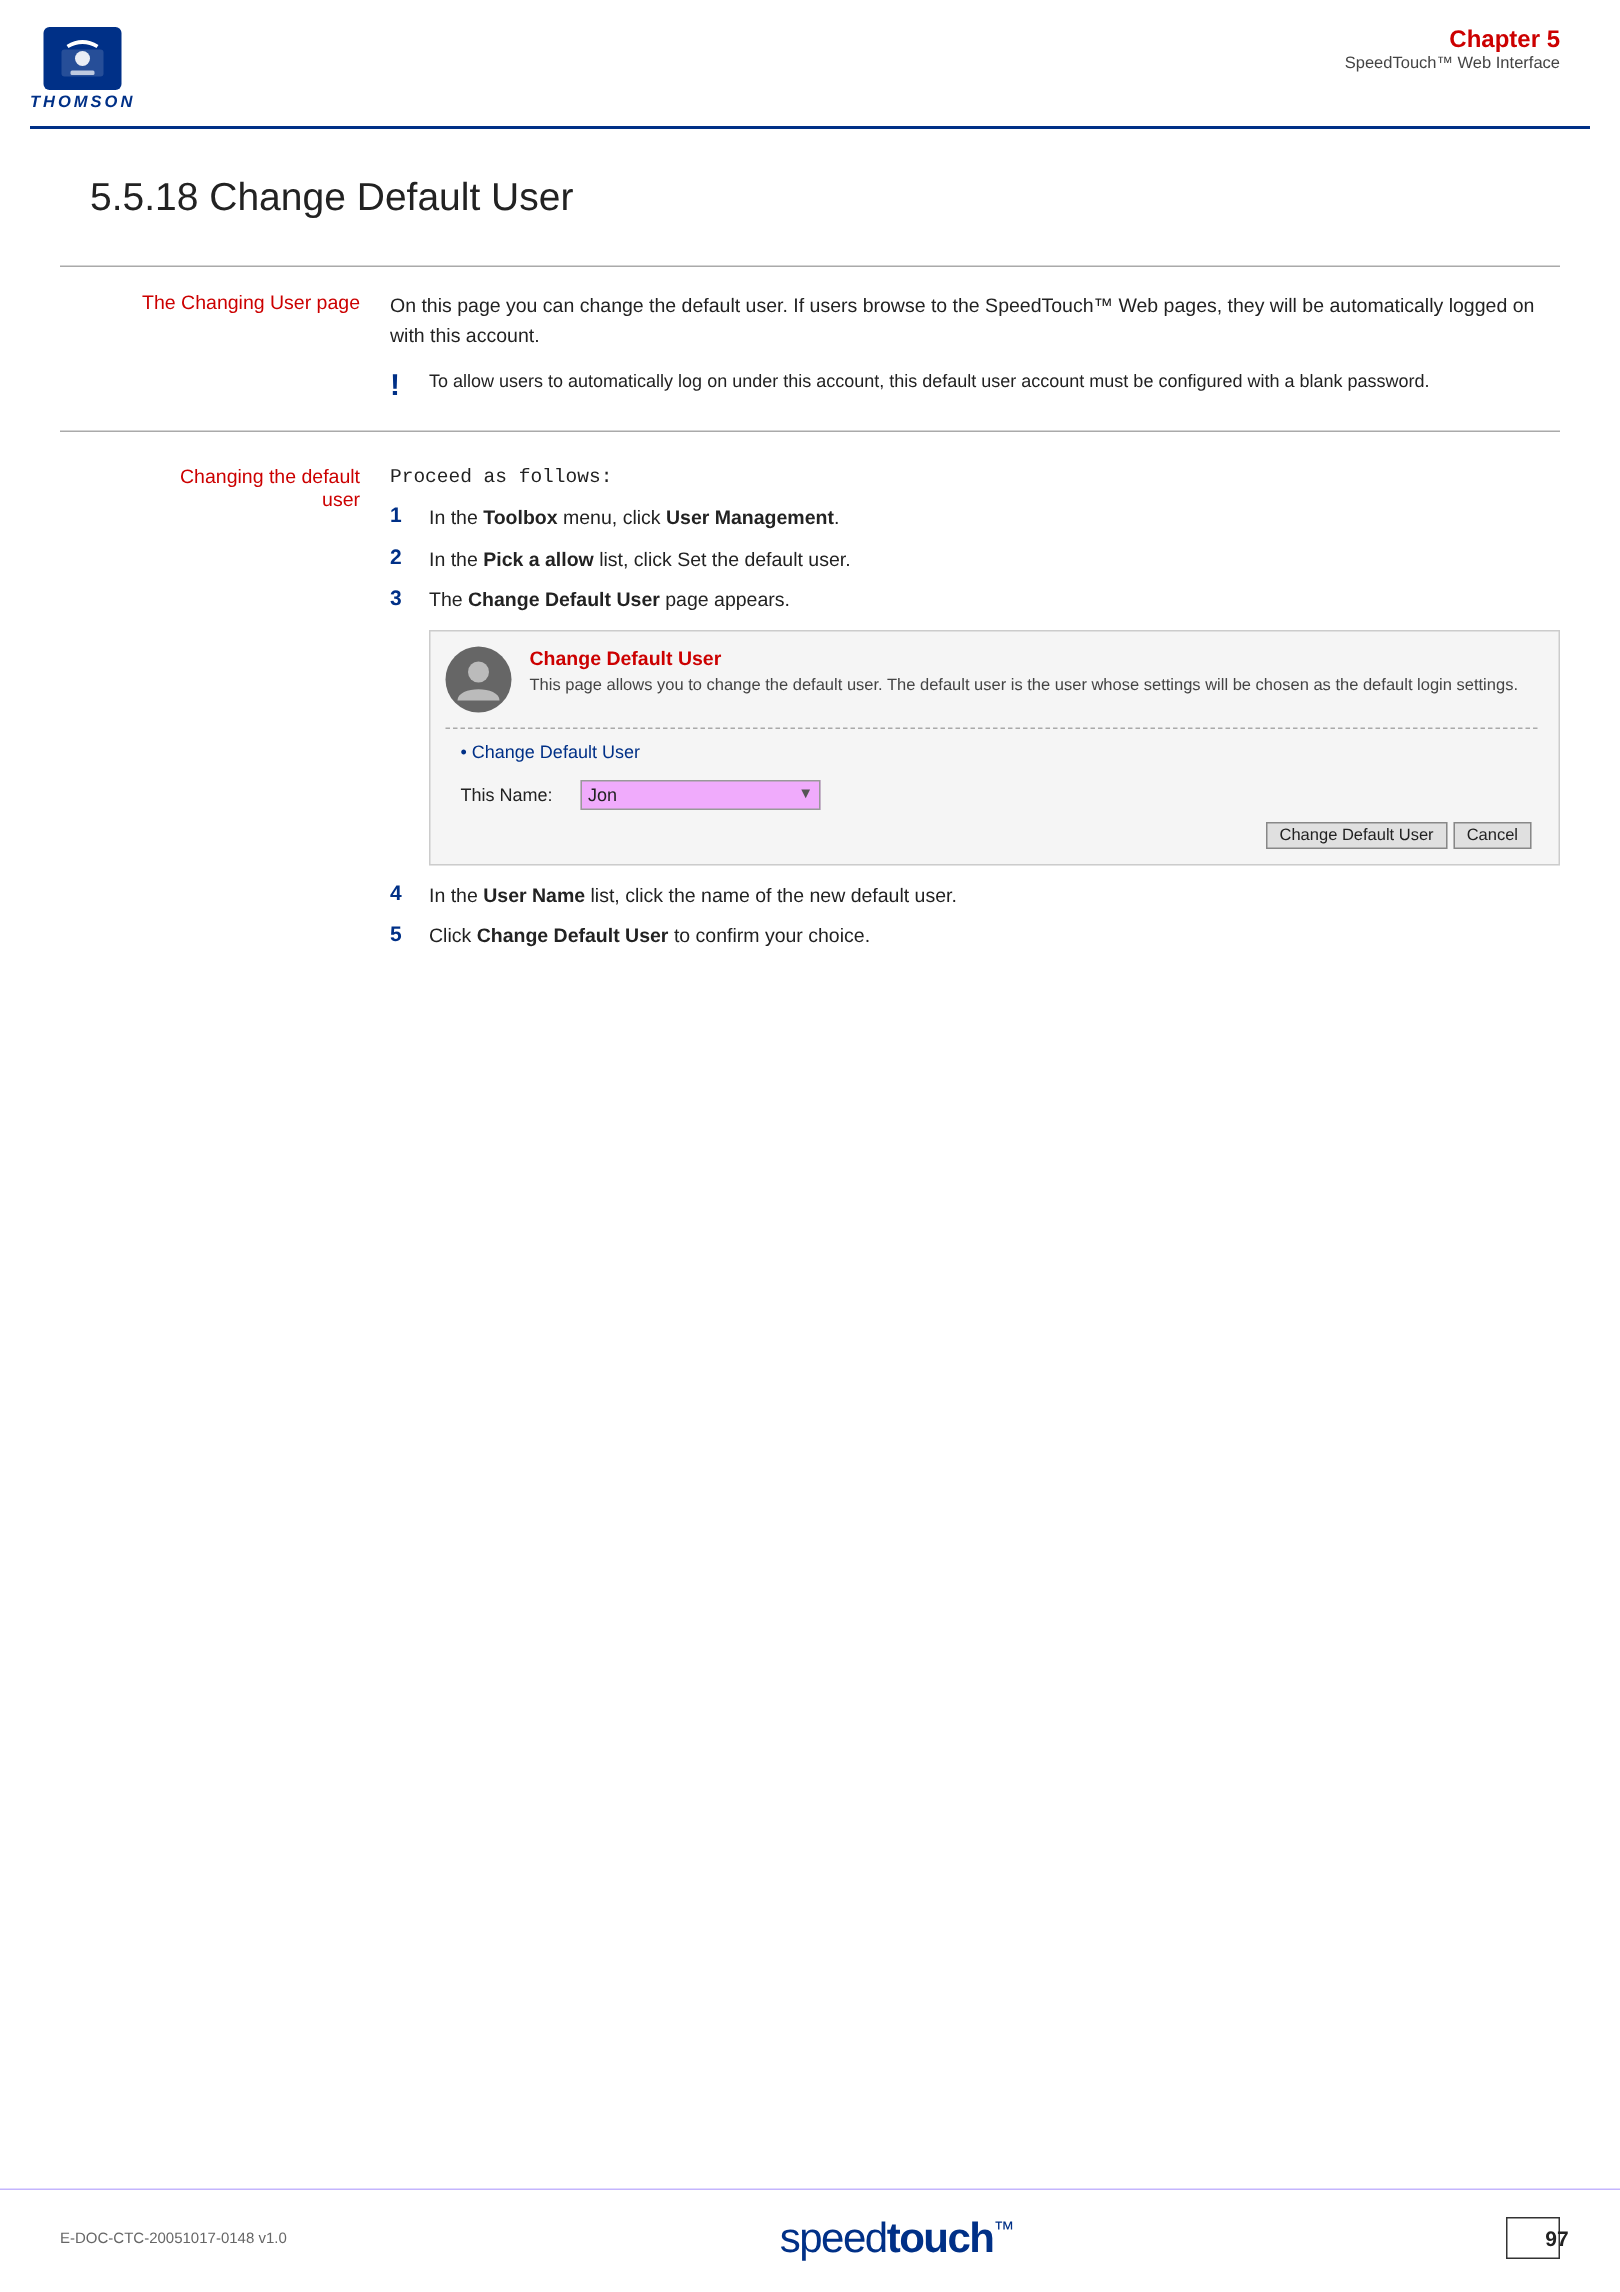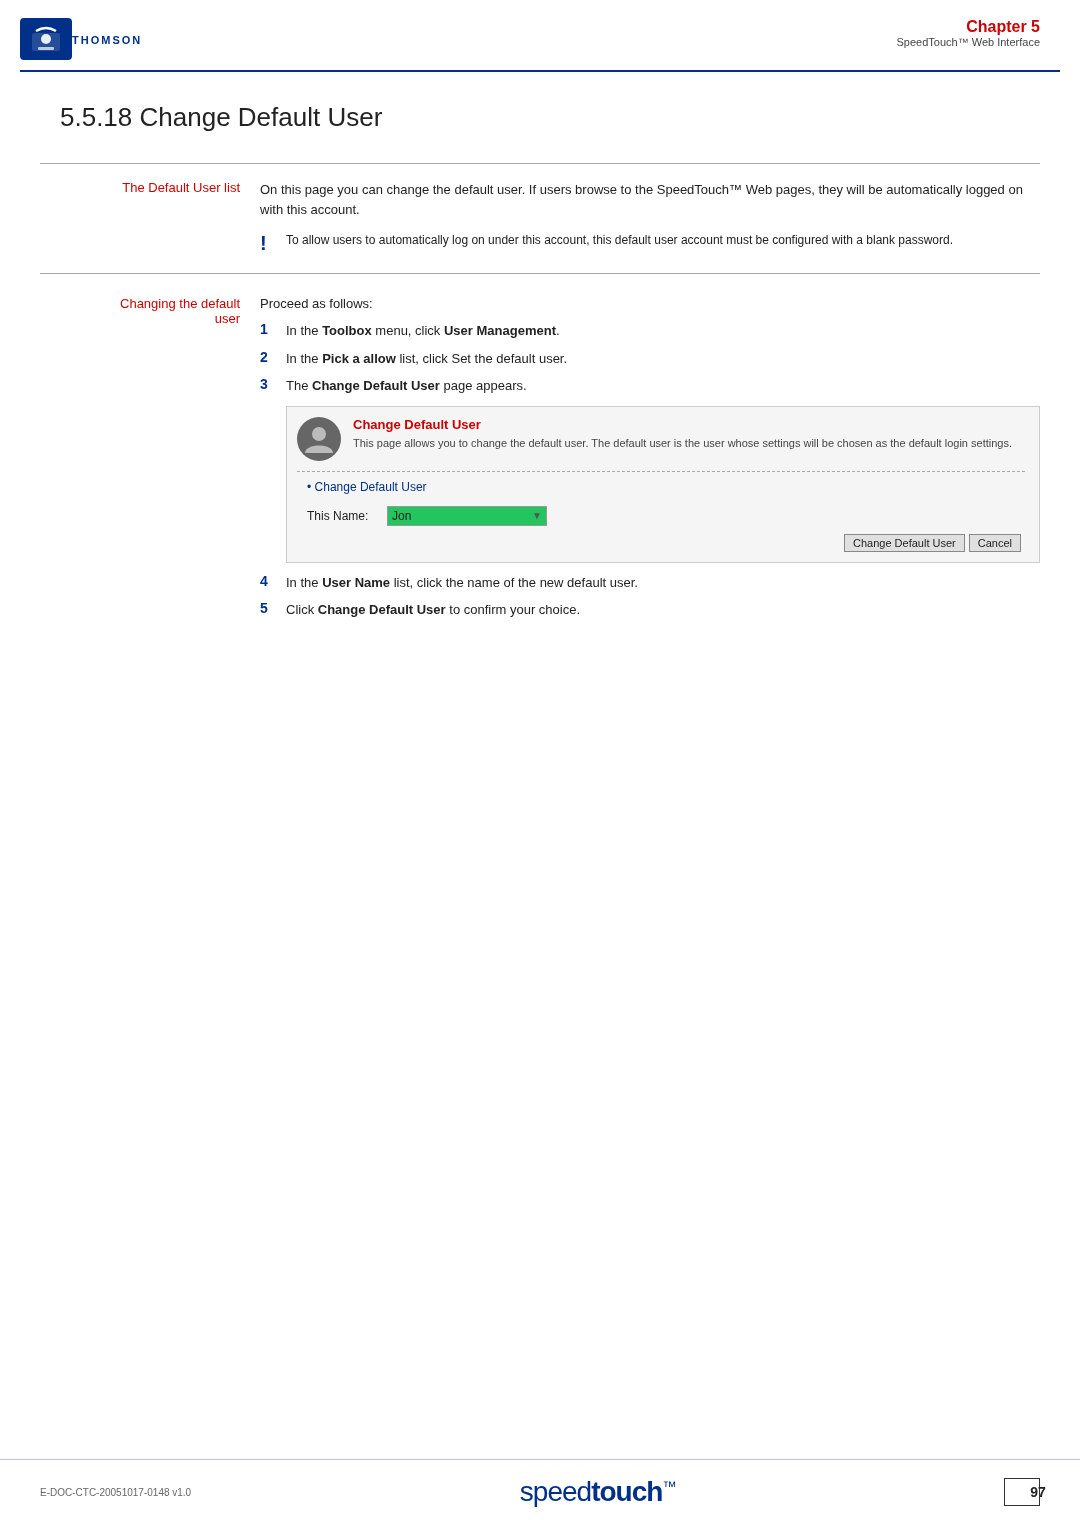--- a/index.html
+++ b/index.html
@@ -16,22 +16,23 @@
     
     .header {
       display: flex;
       justify-content: space-between;
       align-items: flex-start;
       padding: 18px 40px 10px 20px;
       border-bottom: none;
     }
     .thomson-logo {
       display: flex;
-      flex-direction: row;
-      align-items: center;
+      flex-direction: column;
+      align-items: center;
+      font-style: italic;
     }
     .thomson-logo-icon {
       width: 52px;
       height: 42px;
       background: #003087;
       border-radius: 4px;
       display: flex;
       align-items: center;
       justify-content: center;
     }
@@ -128,20 +129,21 @@
     .info-text {
       font-size: 12px;
       color: #222;
       line-height: 1.5;
     }
 
     
     .steps-intro {
       font-size: 13px;
       margin-bottom: 10px;
+      font-family: Liberation Mono, monospace;
     }
     .step-list {
       list-style: none;
       padding: 0;
     }
     .step-item {
       display: flex;
       gap: 10px;
       margin-bottom: 8px;
       align-items: flex-start;
@@ -229,21 +231,21 @@
       padding-left: 10px;
     }
     .form-label {
       font-size: 12px;
       color: #222;
       min-width: 70px;
     }
     .form-select {
       font-size: 12px;
       border: 1px solid #999;
-      background: #22c55e;
+      background: #f0abfc;
       padding: 1px 4px;
       width: 160px;
       height: 20px;
       display: flex;
       align-items: center;
       justify-content: space-between;
     }
     .form-select-text {
       font-size: 12px;
     }
@@ -333,21 +335,21 @@
 
 <hr class="top-rule">
 
 <h1 class="main-title">5.5.18   Change Default User</h1>
 
 <div class="content">
 
   <hr class="section-divider">
   <div class="two-col">
     <div class="col-left">
-      <span class="section-title">The Default User list</span>
+      <span class="section-title">The Changing User page</span>
     </div>
     <div class="col-right">
       <p style="line-height:1.5; margin-bottom:10px;">On this page you can change the default user. If users browse to the SpeedTouch™ Web pages, they will be automatically logged on with this account.</p>
       <div class="info-box">
         <div class="info-bang">!</div>
         <div class="info-text">To allow users to automatically log on under this account, this default user account must be configured with a blank password.</div>
       </div>
     </div>
   </div>
 

